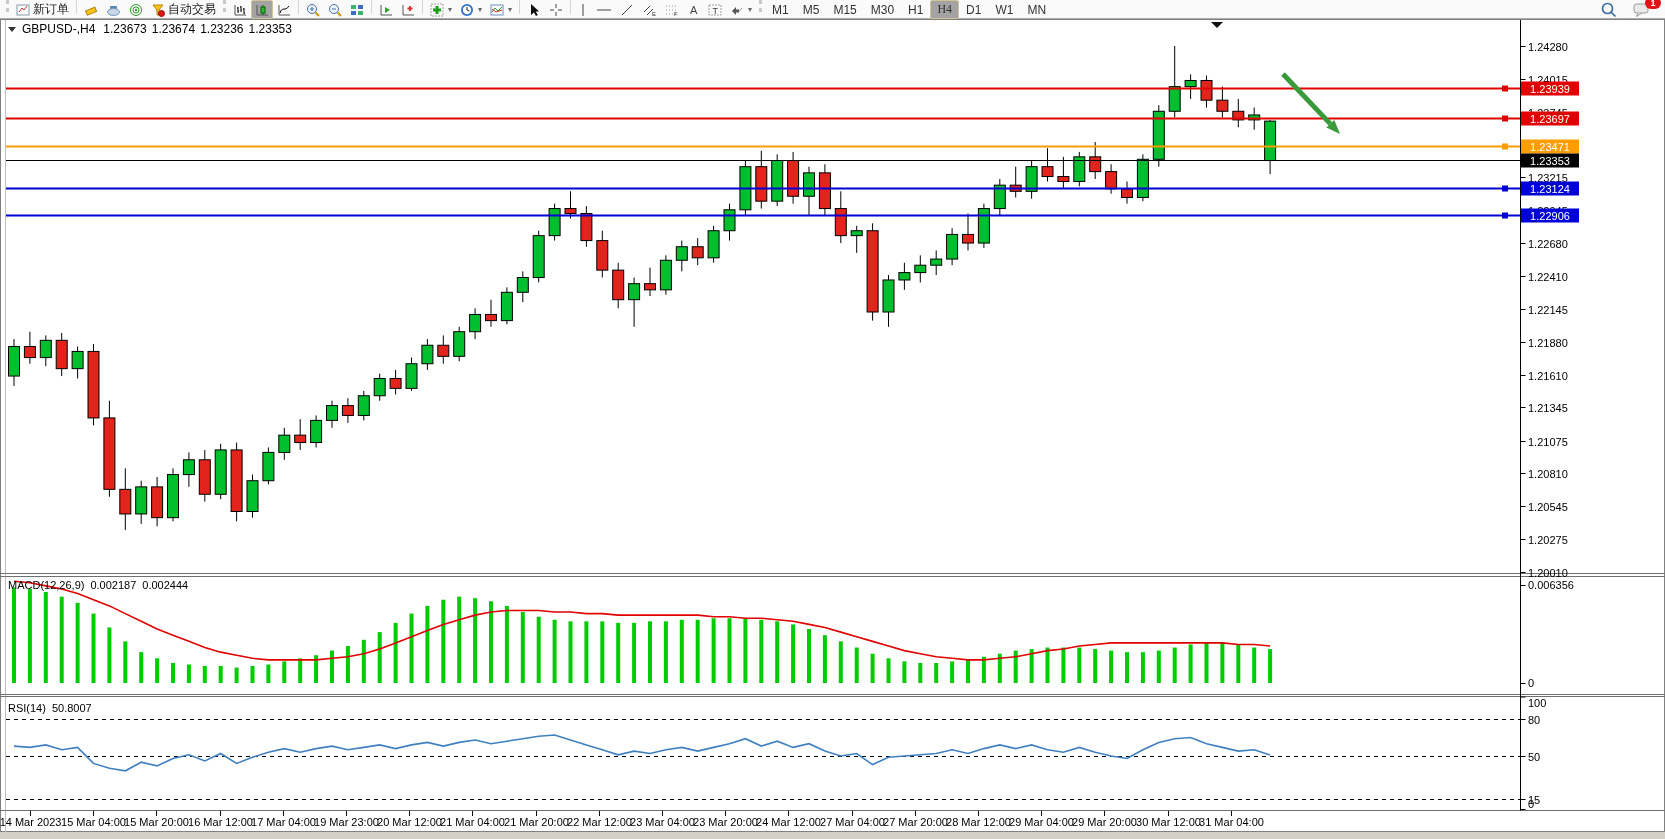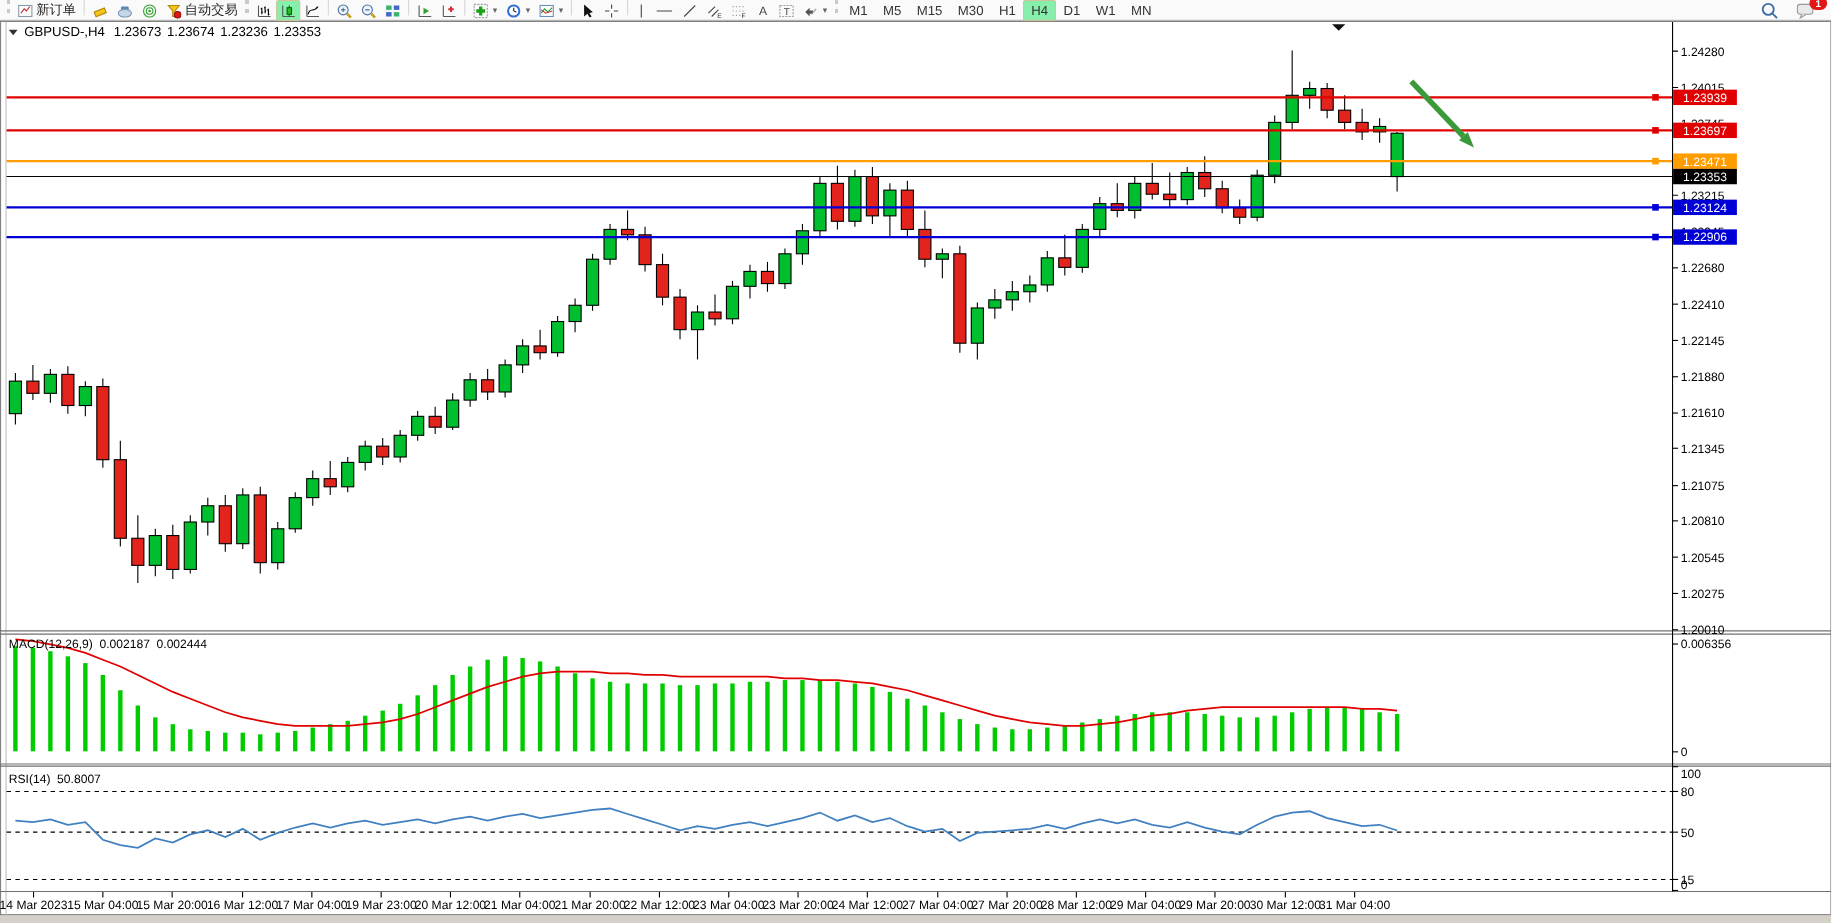--- a/index.html
+++ b/index.html
@@ -4,21 +4,21 @@
 <style>
   html,body{margin:0;padding:0;background:#fff;}
   .app{position:relative;width:1665px;height:839px;overflow:hidden;background:#fff;
        font-family:"Liberation Sans",sans-serif;-webkit-user-select:none;user-select:none;}
   
   .toolbar{position:absolute;top:0;left:0;width:1665px;height:19px;background:#fafafa;
            border-bottom:1px solid #adadad;display:flex;align-items:flex-start;padding:0 3px;
            box-sizing:border-box;font-size:12px;color:#222;white-space:nowrap;}
   .tb{display:inline-flex;align-items:center;gap:3px;height:17px;padding:0 3px;border:1px solid transparent;
       border-radius:2px;cursor:default;}
-  .tb.active{background:#86efac;border-color:#cfc49a;}
+  .tb.active{background:#a3a3a3;border-color:#cfc49a;font-family:Liberation Serif, serif;}
   .tb svg{display:block;}
   .tfbtn{padding:0 6px;color:#333;}
   .sep{width:1px;height:14px;background:#d6d6d6;margin:0 3px;flex:0 0 auto;}
   .handle{width:0;height:12px;border-left:3px dotted #c9c9c9;margin:0 3px;flex:0 0 auto;}
   .caret{font-size:8px;color:#666;margin-left:1px;}
   .right{margin-left:auto;display:inline-flex;align-items:center;gap:8px;padding-right:6px;}
   .chatwrap{position:relative;display:inline-block;}
   .badge{position:absolute;top:-4px;right:-6px;min-width:12px;height:12px;border-radius:7px;background:#e01616;
          color:#fff;font-size:9px;line-height:12px;text-align:center;padding:0 2px;font-weight:bold;}
   

